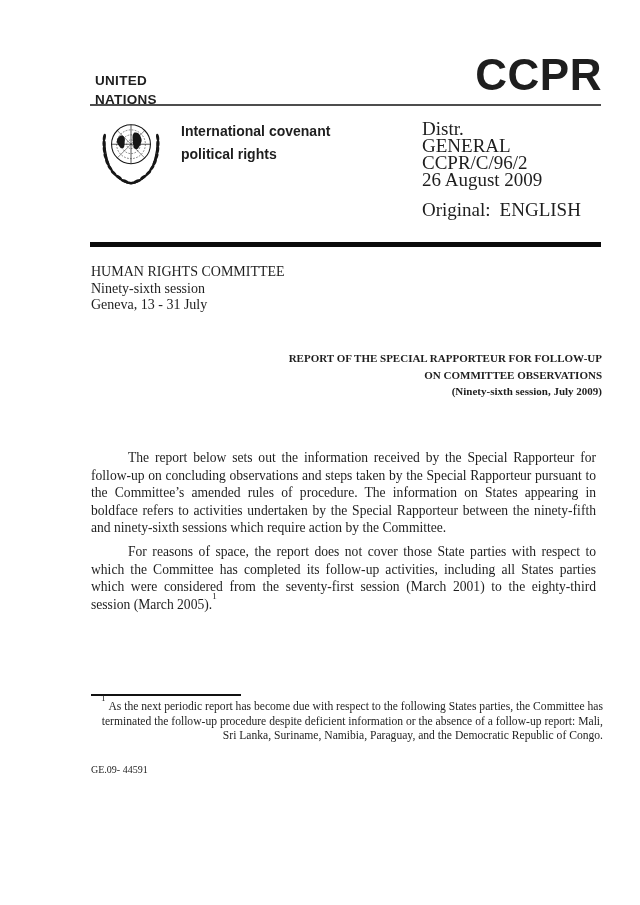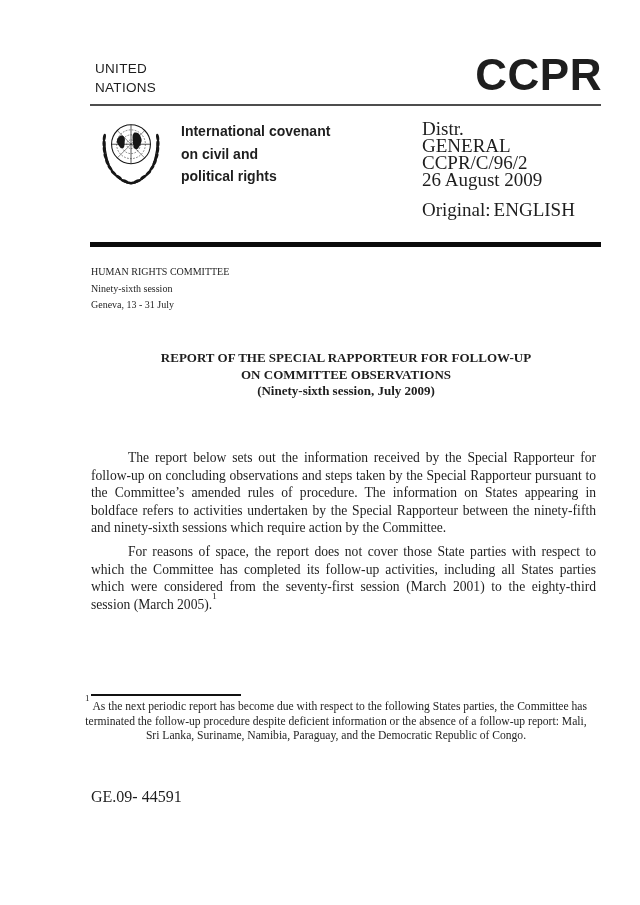--- a/index.html
+++ b/index.html
@@ -13,22 +13,22 @@
     position:relative;
     width:640px;height:905px;
     background:var(--paper);
     color:var(--ink);
     overflow:hidden;
   }
   .sans{font-family:"Liberation Sans", sans-serif;}
   .serif{font-family:"Liberation Serif", serif;}
 
   .org-name{
-    position:absolute;left:95px;top:59px;
-    font-weight:normal;font-size:13.5px;line-height:19px;letter-spacing:.3px;
+    position:absolute;left:95px;top:71px;
+    font-weight:bold;font-size:13.5px;line-height:19px;letter-spacing:.3px;
   }
   .doc-code{
     position:absolute;right:38px;top:53px;
     font-weight:bold;font-size:44px;line-height:44px;letter-spacing:.5px;margin-left:30px;
   }
   .rule-thin{
     position:absolute;left:90px;top:104px;width:511px;height:2px;
     background:var(--rule-thin);
   }
   .emblem{
@@ -37,51 +37,51 @@
   .covenant{
     position:absolute;left:181px;top:120px;
     font-weight:bold;font-size:14px;line-height:22.5px;
   }
   .distr{
     position:absolute;left:422px;top:120px;
     font-size:19px;line-height:17px;
   }
   .distr .grp2{}
   .distr .grp3{margin-top:13px;}
-  .distr .orig-lang{margin-left:3px;text-align:center;}
+  .distr .orig-lang{margin-left:9px;text-align:center;}
   .rule-thick{
     position:absolute;left:90px;top:242px;width:511px;height:5px;
     background:var(--rule-thick);
   }
   .committee{
     position:absolute;left:91px;top:264px;
-    font-size:10px;line-height:16.5px;
+    font-size:14px;line-height:16.5px;
   }
   .doc-title{
     position:absolute;left:90px;top:350px;width:512px;
-    text-align:center;font-weight:bold;font-size:13px;line-height:16.5px;
+    text-align:right;font-weight:bold;font-size:11px;line-height:16.5px;
   }
   .body-text{
     position:absolute;left:91px;top:449px;width:505px;
     font-size:13.6px;line-height:17.6px;text-align:justify;
   }
   .body-text p{margin:0 0 6px 0;text-indent:37px;}
   sup{font-size:9px;line-height:0;position:relative;top:-4px;}
   .footnote-rule{
     position:absolute;left:91px;top:694px;width:150px;height:2px;
     background:#111;
   }
   .footnote{
-    position:absolute;left:80px;top:700px;width:512px;
-    font-size:11.6px;line-height:14.6px;text-align:center;
+    position:absolute;left:91px;top:700px;width:512px;
+    font-size:11.6px;line-height:14.6px;text-align:right;
   }
   .footnote .fn-text{margin-left:3px;}
   .ge-number{
-    position:absolute;left:91px;top:788px;
-    font-size:16px;
+    position:absolute;left:91px;top:764px;
+    font-size:10px;
   }
 </style>
 </head>
 <body>
 
 <div id="page">
 
   <div class="org-name sans">
     <div>UNITED</div>
     <div>NATIONS</div>
@@ -115,21 +115,20 @@
       <circle cx="50" cy="42" r="6" fill="none" stroke="#161616" stroke-width="0.7" stroke-dasharray="2 1.5"></circle>
       <path d="M50 15 L50 69 M23 42 L77 42" stroke="#161616" stroke-width="1"></path>
       <path d="M30.9 22.9 L69.1 61.1 M69.1 22.9 L30.9 61.1" stroke="#161616" stroke-width="0.7"></path>
       <path d="M36 30 c-3 1 -6 5 -5.5 9 c0.5 3 2.5 5 4.5 7.5 c1.5 2 4.5 1.5 5.5 -1 c1 -3 0.5 -6 1 -9 c0.5 -3.5 -2 -7 -5.5 -6.5 z" fill="#161616"></path>
       <path d="M54 26 c4 -1.5 8 1 9 4.5 c1 3 2.5 4.5 1.5 8 c-1 3.5 -2.5 6.5 -4.5 9 c-1.8 2.3 -5 1.5 -6 -1 c-1 -2.8 -1.5 -5.5 -1.5 -8.5 c0 -4 -1.5 -8 1.5 -12 z" fill="#161616"></path>
     </g>
   </svg>
 
   <div class="covenant sans">
     <div>International covenant</div>
-    <div>on civil and</div>
     <div>political rights</div>
   </div>
 
   <div class="distr serif">
     <div class="grp1">
       <div>Distr.</div>
       <div>GENERAL</div>
     </div>
     <div class="grp2">
       <div>CCPR/C/96/2</div>

